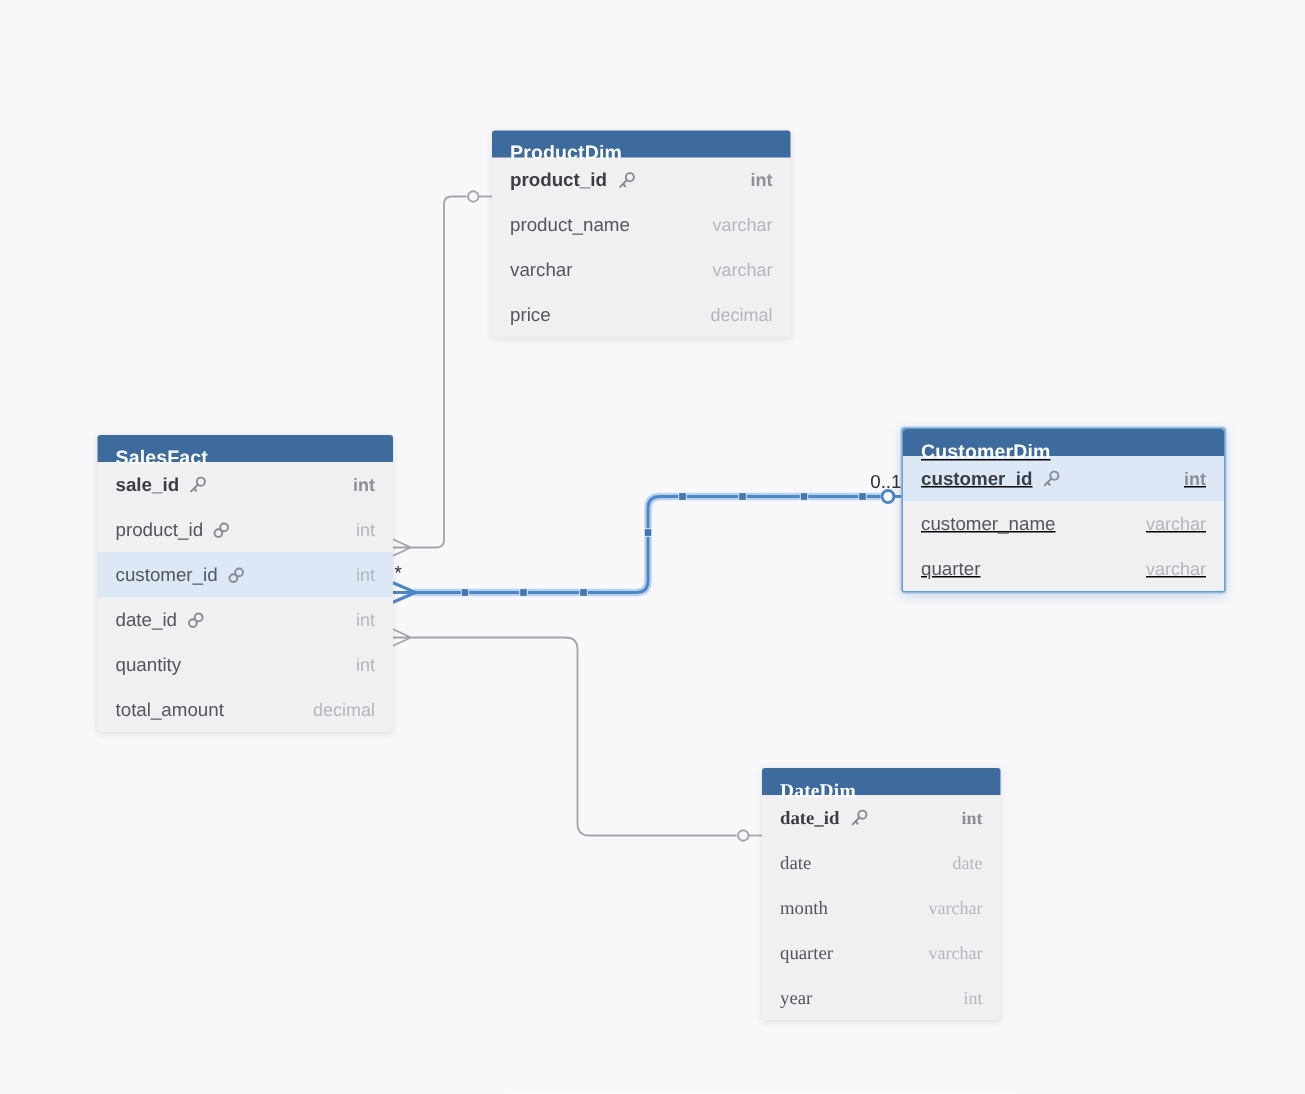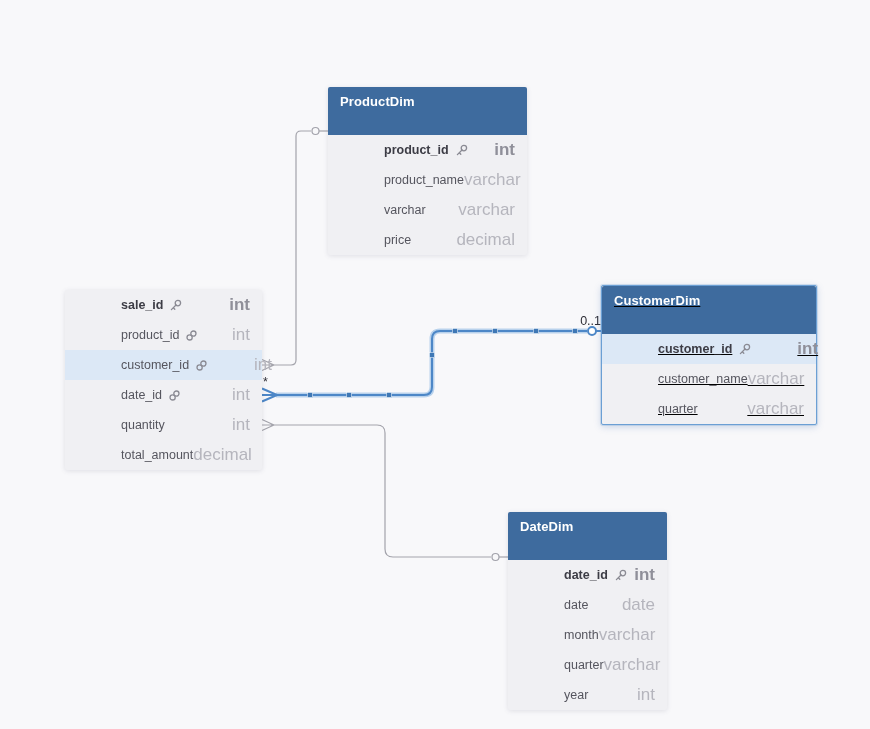--- a/index.html
+++ b/index.html
@@ -13,31 +13,31 @@
   .table{
     position:absolute;background:#f0f0f3;border-radius:2px;
     box-shadow:0 1px 5px rgba(70,70,100,0.14);
     pointer-events:auto;
   }
   .table.selected{
     border:1.5px solid #6b9fd4;
     box-shadow:0 0 0 1px rgba(107,159,212,0.25), 0 2px 7px rgba(80,120,180,0.28);
   }
   .thead{
-    height:48px;line-height:30px;background:#3e6b9e;color:#ffffff;
+    height:18px;line-height:30px;background:#3e6b9e;color:#ffffff;
     font-weight:bold;font-size:13px;padding:0 12px;
     border-top-left-radius:2px;border-top-right-radius:2px;
     cursor:move;letter-spacing:0.1px;
   }
   .trow{
     height:30px;display:flex;align-items:center;justify-content:space-between;
     padding:0 12px;font-size:12.5px;color:#55555e;
   }
-  .trow .fname{display:inline-flex;align-items:center;gap:6px;margin-left:44px;}
-  .trow .ftype{color:#b5b5bd;font-size:17px;}
+  .trow .fname{display:inline-flex;align-items:center;gap:6px;}
+  .trow .ftype{color:#b5b5bd;font-size:12px;}
   .trow.pk .fname{font-weight:bold;color:#3c3c45;}
   .trow.pk .ftype{color:#8f8f99;font-weight:bold;}
   .trow.hl{background:#dce8f6;gap:46px;}
   .ficon{display:inline-flex;align-items:center;}
   .ficon svg{display:block;}
   
   .rel path{fill:none;}
   .rel.gray path.wire{stroke:#a3a3ab;stroke-width:1.2;}
   .rel.gray circle{fill:#f8f8fa;stroke:#a3a3ab;stroke-width:1.2;}
   .rel.blue path.glow{stroke:#b9d2ec;stroke-width:5;}
@@ -117,20 +117,21 @@
           <span class="ftype">varchar</span>
         </div>
         <div class="trow">
           <span class="fname">
             <span>price</span>
           </span>
           <span class="ftype">decimal</span>
         </div>
       </div>
       <div class="table" style="left: 65px; top: 290px; width: 197px;">
+        <div class="thead">SalesFact</div>
         <div class="trow pk">
           <span class="fname">
             <span>sale_id</span>
             <span class="ficon">
               <svg width="13" height="13" viewBox="0 0 13 13" fill="none" stroke="#8a8a93" stroke-width="1.3" stroke-linecap="round">
                 <circle cx="8.9" cy="4.1" r="2.7"></circle>
                 <path d="M7 6 L2.4 10.6 M4.3 8.7 L5.8 10.2"></path>
               </svg>
             </span>
           </span>
@@ -205,21 +206,21 @@
           </span>
           <span class="ftype">varchar</span>
         </div>
         <div class="trow">
           <span class="fname">
             <span>quarter</span>
           </span>
           <span class="ftype">varchar</span>
         </div>
       </div>
-      <div class="table" style="left: 508px; top: 512px; width: 159px;">
+      <div class="table" style="left: 508px; top: 512px; width: 159px; font-family: Liberation Serif, serif;">
         <div class="thead">DateDim</div>
         <div class="trow pk">
           <span class="fname">
             <span>date_id</span>
             <span class="ficon">
               <svg width="13" height="13" viewBox="0 0 13 13" fill="none" stroke="#8a8a93" stroke-width="1.3" stroke-linecap="round">
                 <circle cx="8.9" cy="4.1" r="2.7"></circle>
                 <path d="M7 6 L2.4 10.6 M4.3 8.7 L5.8 10.2"></path>
               </svg>
             </span>

